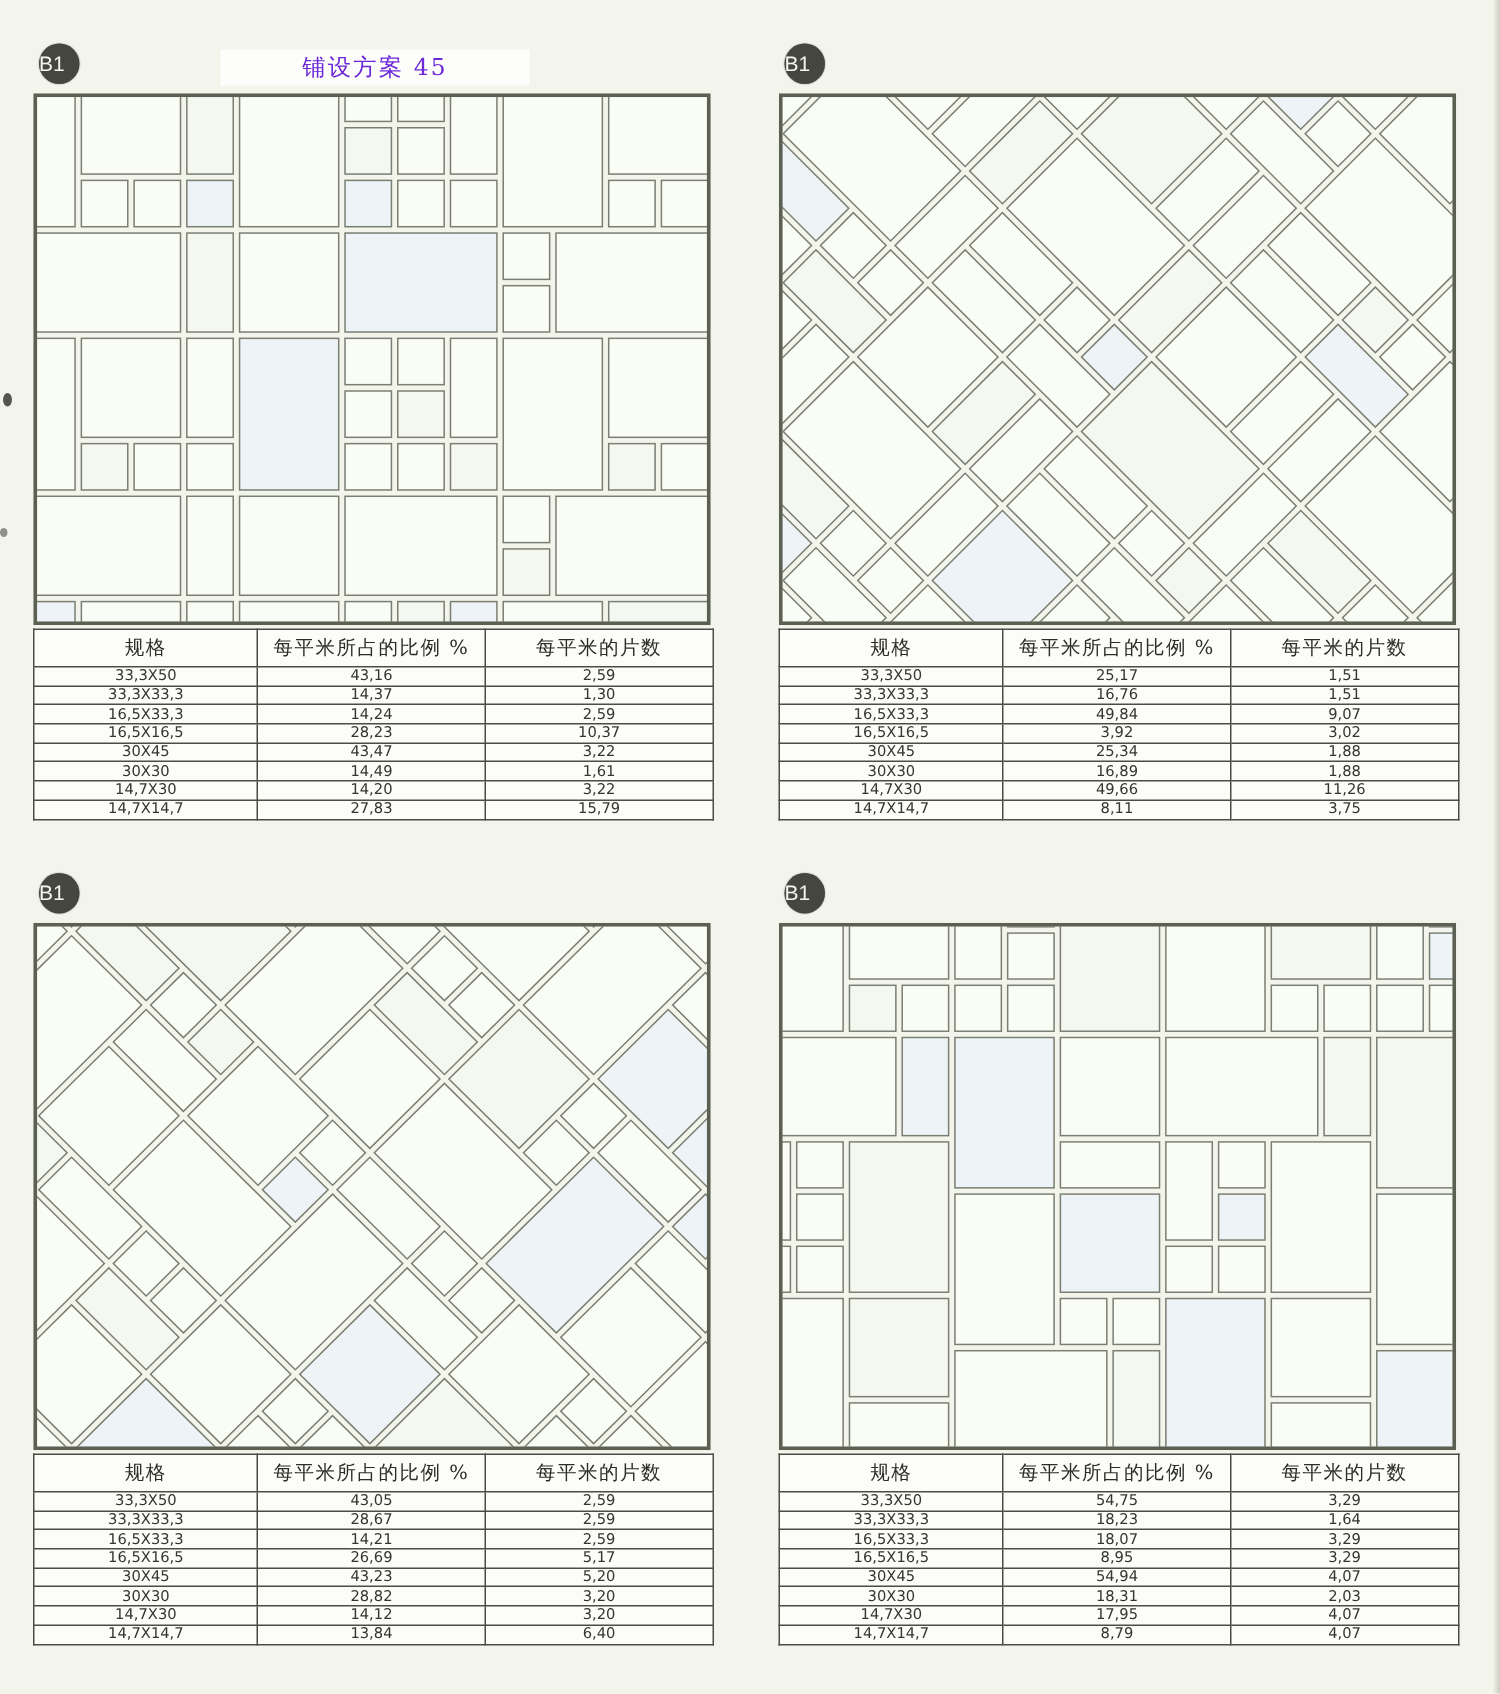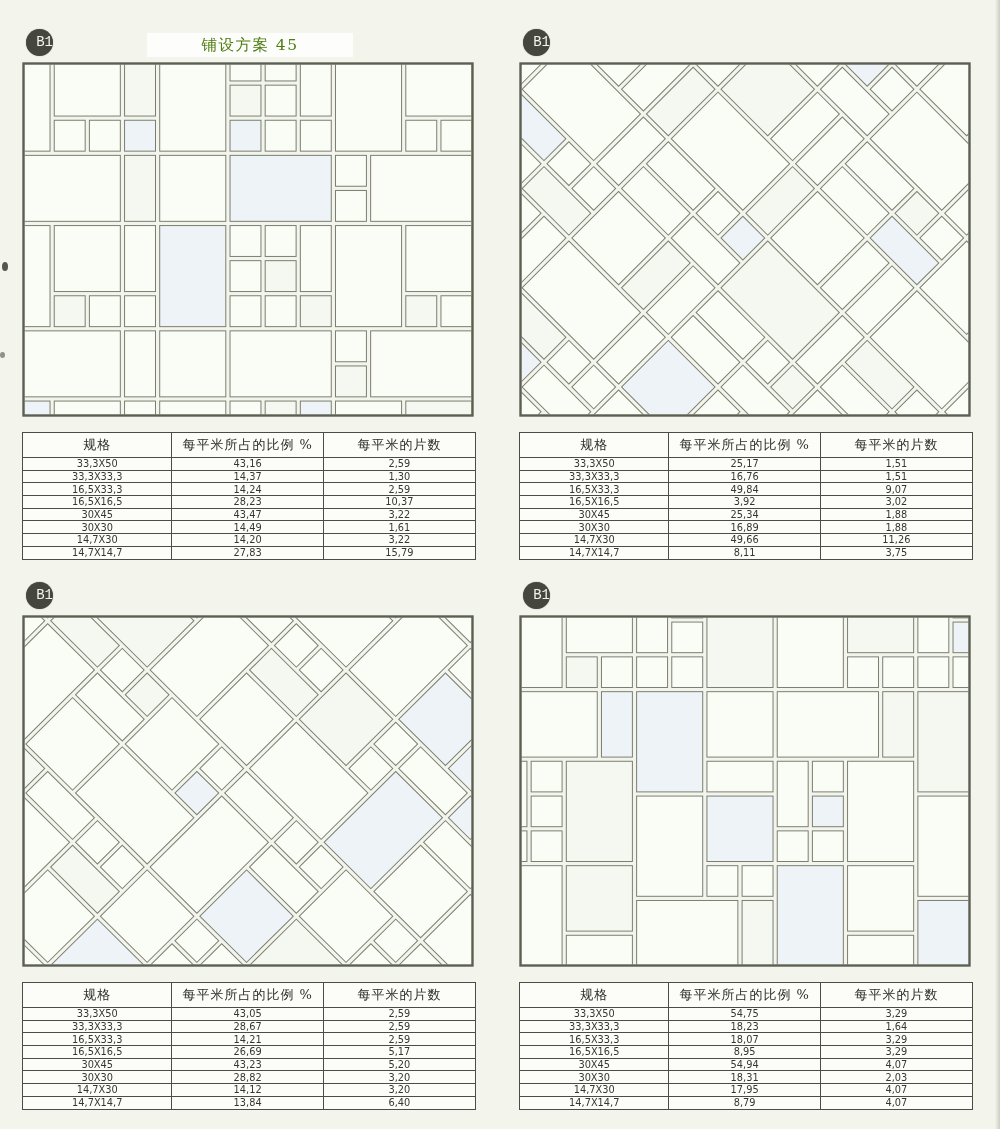--- a/index.html
+++ b/index.html
@@ -10,37 +10,37 @@
   }
   .plan{position:absolute;width:456px;}
   #plan45{left:22px;top:28px;}
   #plan46{left:519px;top:28px;}
   #plan47{left:22px;top:581px;}
   #plan48{left:519px;top:581px;}
   .plan-header{position:relative;height:34px;}
   .badge{
     position:absolute;left:4px;top:1px;width:27px;height:27px;border-radius:50%;
     background:var(--badge-bg,#45463d);color:var(--badge-text,#f4f4ee);
-    font-family:Liberation Mono, monospace;font-size:14px;line-height:27px;text-align:right;
+    font-family:Liberation Sans, sans-serif;font-size:14px;line-height:27px;text-align:left;
     box-shadow:0 0 1px rgba(0,0,0,.5);
   }
   .title-band{
     position:absolute;left:50%;transform:translateX(-50%);top:5px;height:24px;width:206px;
     background:var(--band-bg,#fdfdfb);text-align:center;
   }
   .plan-title{
     font-family:"DejaVu Serif",serif;font-size:15.5px;letter-spacing:1.5px;
-    line-height:24px;color:#4d7c0f;white-space:nowrap;
+    line-height:24px;color:#6d28d9;white-space:nowrap;
   }
   .diagram{width:452px;background:var(--page-bg,#f3f5ec);}
   .diagram-top{height:355px;}
   .diagram-bottom{height:352px;}
   .diagram svg{display:block;width:100%;height:100%;}
   table.spec{
-    width:454px;margin-top:15px;border-collapse:collapse;table-layout:fixed;
+    width:454px;margin-top:2px;border-collapse:collapse;table-layout:fixed;
     background:var(--table-bg,#fcfdf9);
   }
   table.spec th,table.spec td{
     border:1px solid var(--table-border,#4a4d44);
     text-align:center;padding:0;overflow:hidden;white-space:nowrap;
   }
   table.spec{border:1.6px solid var(--table-border,#4a4d44);}
   table.spec th{
     height:24px;font-family:"DejaVu Serif",serif;font-weight:normal;
     font-size:13px;letter-spacing:1px;color:#2b2d26;

